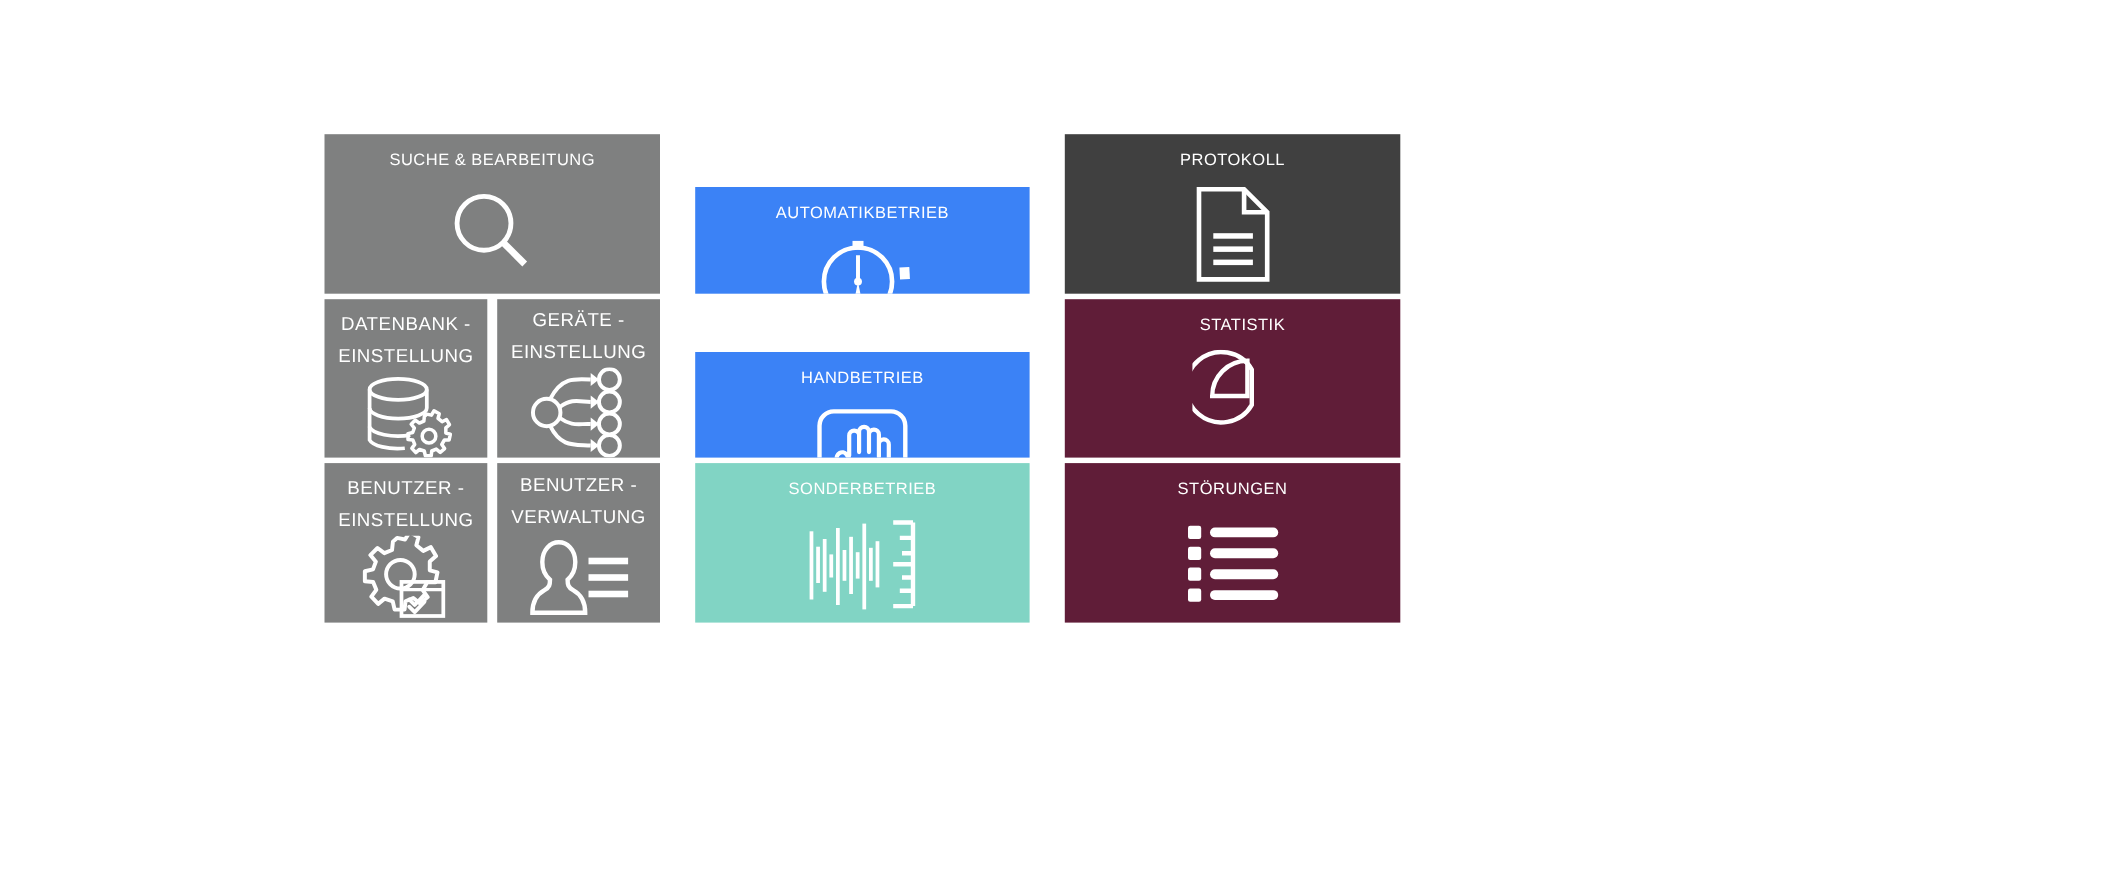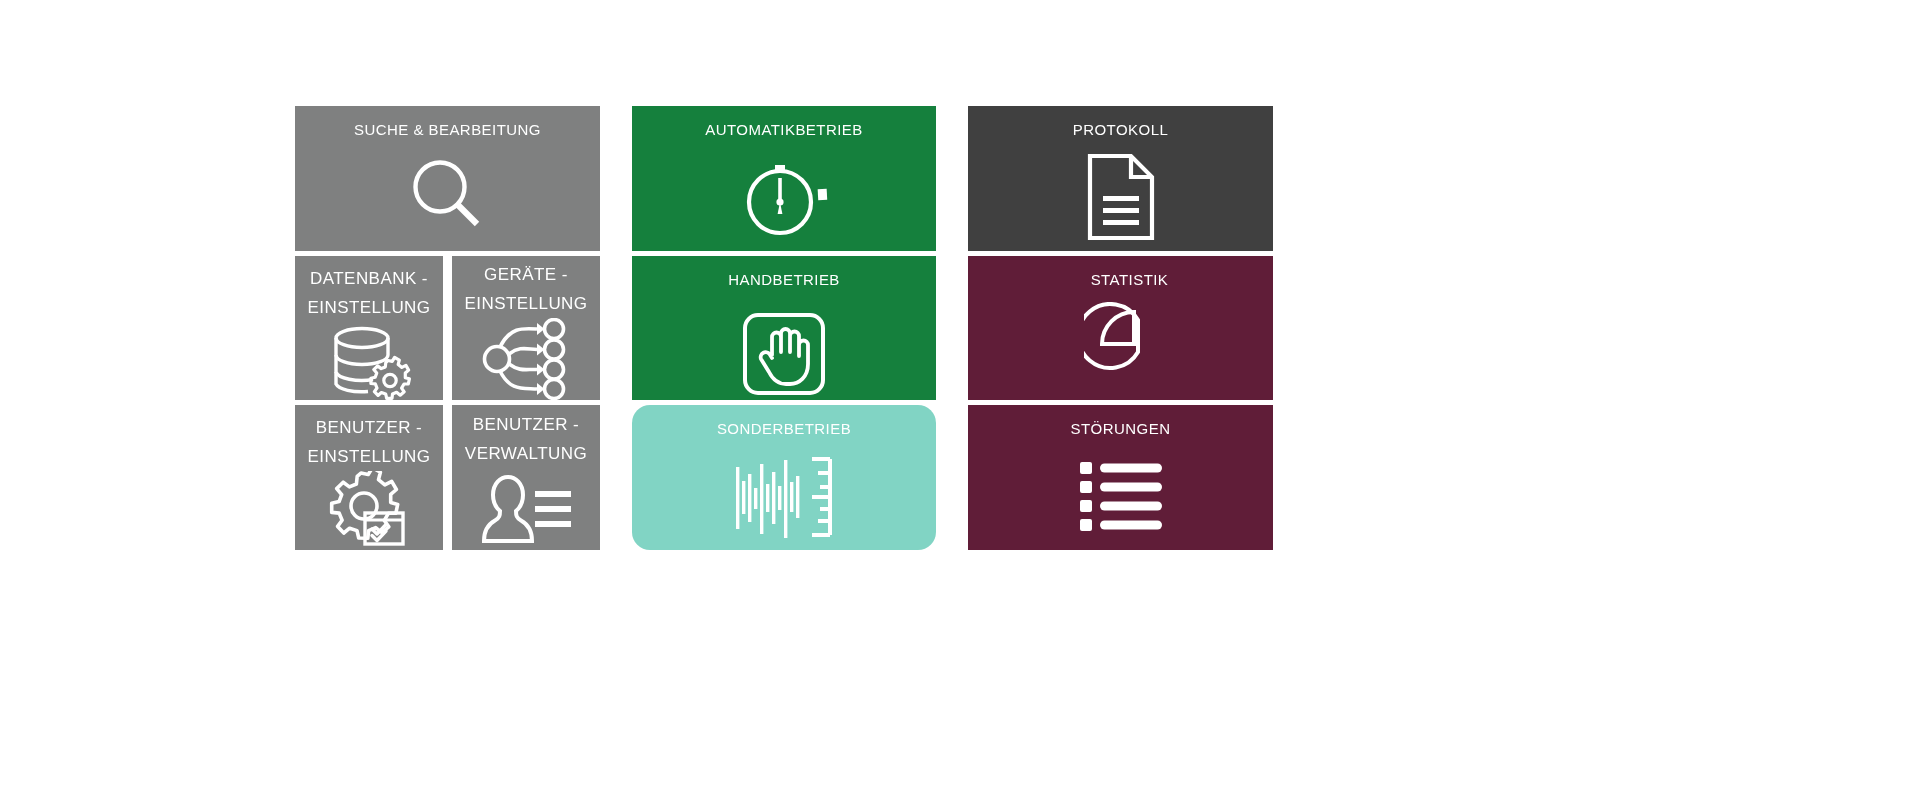--- a/index.html
+++ b/index.html
@@ -4,21 +4,21 @@
 <style>
   html,body{margin:0;padding:0;}
   body{
     width:1920px;height:800px;
     background:#ffffff;
     font-family:"Liberation Sans", sans-serif;
     overflow:hidden;
   }
   .board{
     position:absolute;
-    left:295px; top:106px;
+    left:295px; top:122px;
     width:978px; height:460px;
     display:grid;
     grid-template-columns:305px 32px 304px 32px 305px;
     grid-template-rows:145px 5px 144px 5px 145px;
   }
   
   .tile{
     position:relative;
     display:flex;
     flex-direction:column;
@@ -47,22 +47,22 @@
     flex:1;
     display:flex;
     align-items:center;
     justify-content:center;
     width:100%;
   }
   .tile-icon svg{display:block;}
 
   
   .c-gray{background:#7f8080;}
-  .c-teal{background:#15803d;}
-  .c-teal-light{background:#81d4c4;border-radius:18px;}
+  .c-teal{background:#3b82f6;margin-top:48px;}
+  .c-teal-light{background:#81d4c4;}
   .c-rose{background:#404040;}
   .c-maroon{background:#601d38;}
 
   
   .col1-top{grid-column:1; grid-row:1;}
   .col1-mid{grid-column:1; grid-row:3; display:grid; grid-template-columns:148px 9px 148px; grid-template-rows:100%;}
   .col1-bot{grid-column:1; grid-row:5; display:grid; grid-template-columns:148px 9px 148px; grid-template-rows:100%;}
   .sub-a{grid-column:1;}
   .sub-b{grid-column:3;justify-content:center;}
 

